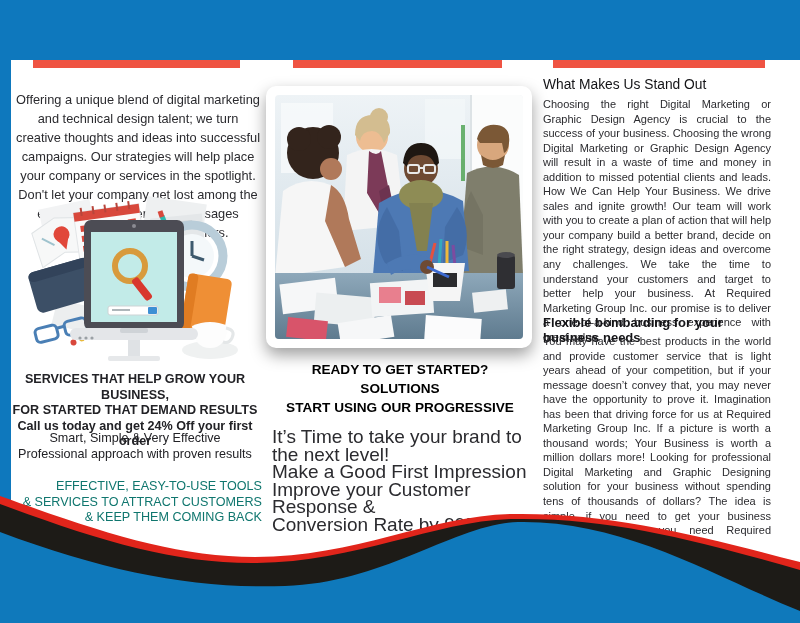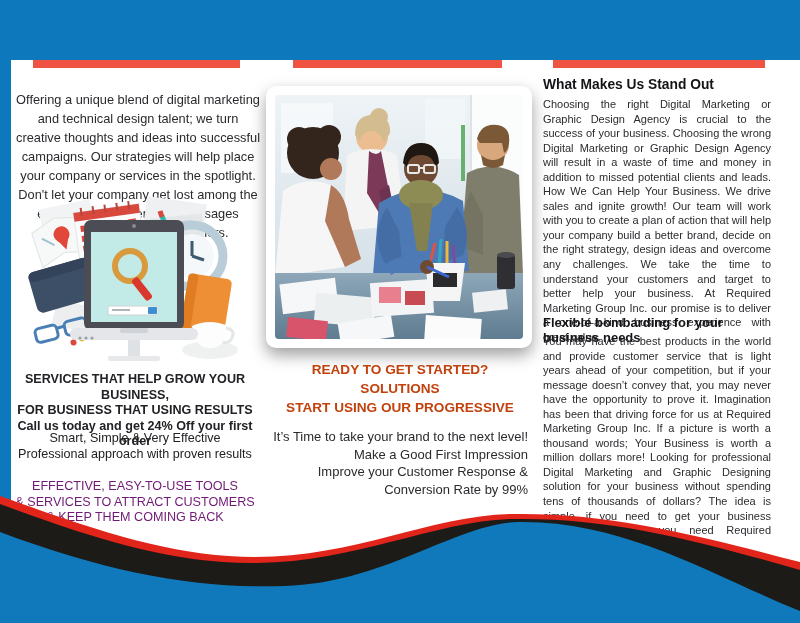--- a/index.html
+++ b/index.html
@@ -12,37 +12,37 @@
   .top-band{left:0;top:0;width:800px;height:60px;background:#0e78bd;}
   .left-bar{left:0;top:0;width:11px;height:560px;background:#0e78bd;}
   .red-strip{top:60px;height:8px;background:#ef5342;}
   .strip1{left:33px;width:207px;}
   .strip2{left:293px;width:209px;}
   .strip3{left:553px;width:212px;}
 
   .intro{left:16px;top:90px;width:244px;font-size:12.8px;line-height:19px;text-align:center;color:#2b2b2f;}
   .services{left:8px;top:372px;width:254px;font-size:12.6px;line-height:15.5px;text-align:center;color:#222226;font-weight:bold;}
   .smart{left:8px;top:431px;width:254px;font-size:12.6px;line-height:15.5px;text-align:center;color:#222226;}
-  .tools{left:8px;top:479px;width:254px;font-size:12.6px;line-height:15.5px;text-align:center;color:#701a75;}
+  .tools{left:8px;top:479px;width:254px;font-size:12.6px;line-height:15.5px;text-align:right;color:#0f766e;}
 
   .illus{left:24px;top:194px;width:218px;height:172px;}
 
   .photo-frame{
     left:266px;top:86px;width:266px;height:262px;box-sizing:border-box;
     background:#ffffff;border-radius:10px;padding:9px;
     box-shadow:0 7px 16px rgba(0,0,0,0.38);
   }
   .photo-frame svg{display:block;border-radius:4px;}
 
   .c-head{left:278px;top:360px;width:244px;text-align:center;
-    font-size:13.6px;line-height:19px;font-weight:bold;color:#c2410c;}
-  .c-body{left:272px;top:428px;width:256px;text-align:right;
-    font-size:13px;line-height:17.5px;color:#2b2b2f;}
-
-  .r-h1{left:543px;top:77px;width:228px;font-size:13.8px;font-weight:bold;color:#141417;}
+    font-size:13.6px;line-height:19px;font-weight:bold;color:#000000;}
+  .c-body{left:272px;top:428px;width:256px;text-align:left;
+    font-size:19px;line-height:17.5px;color:#2b2b2f;}
+
+  .r-h1{left:543px;top:77px;width:228px;font-size:13.8px;font-weight:normal;color:#141417;}
   .r-p1{left:543px;top:97px;width:228px;font-size:11px;line-height:14.55px;text-align:justify;color:#2b2b2f;}
   .r-h2{left:543px;top:315px;width:228px;font-size:13px;font-weight:bold;color:#141417;}
   .r-p2{left:543px;top:334px;width:228px;font-size:11px;line-height:14.55px;text-align:justify;color:#2b2b2f;}
 
   .wave{left:0;top:480px;width:800px;height:143px;}
 </style>
 </head>
 <body>
 
 <div class="page">
@@ -148,21 +148,21 @@
       <circle cx="56" cy="144" r="1.6" fill="#9aa0a5"></circle>
         <circle cx="62" cy="144" r="1.6" fill="#9aa0a5"></circle>
         <circle cx="68" cy="144" r="1.6" fill="#9aa0a5"></circle>
       <rect x="104" y="146" width="12" height="18" fill="#dfe2e5"></rect>
       <rect x="84" y="162" width="52" height="5" rx="2" fill="#e6e8ea"></rect>
     </g>
   </svg>
 
   <div class="abs services">
     <div>SERVICES THAT HELP GROW YOUR BUSINESS,</div>
-    <div>FOR BUSINESS THAT USING RESULTS</div>
+    <div>FOR STARTED THAT DEMAND RESULTS</div>
     <div>Call us today and get 24% Off your first order</div>
   </div>
   <div class="abs smart">
     <div>Smart, Simple &amp; Very Effective</div>
     <div>Professional approach with proven results</div>
   </div>
   <div class="abs tools">
     <div>EFFECTIVE, EASY-TO-USE TOOLS</div>
     <div>&amp; SERVICES TO ATTRACT CUSTOMERS</div>
     <div>&amp; KEEP THEM COMING BACK</div>

